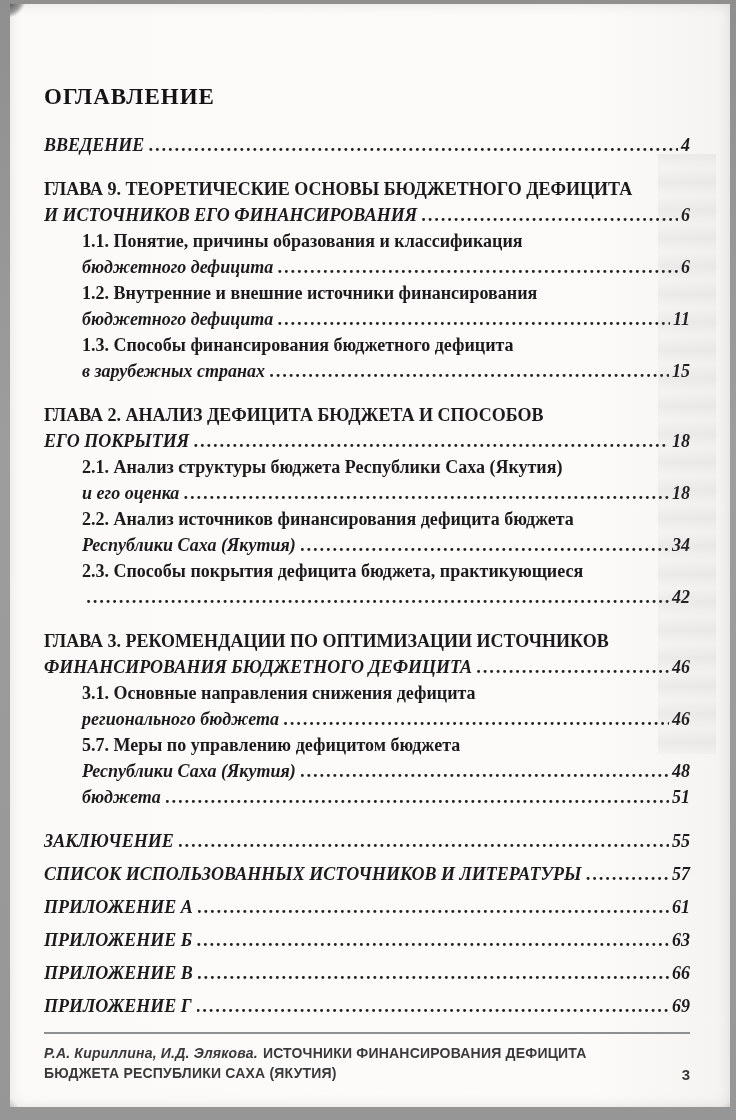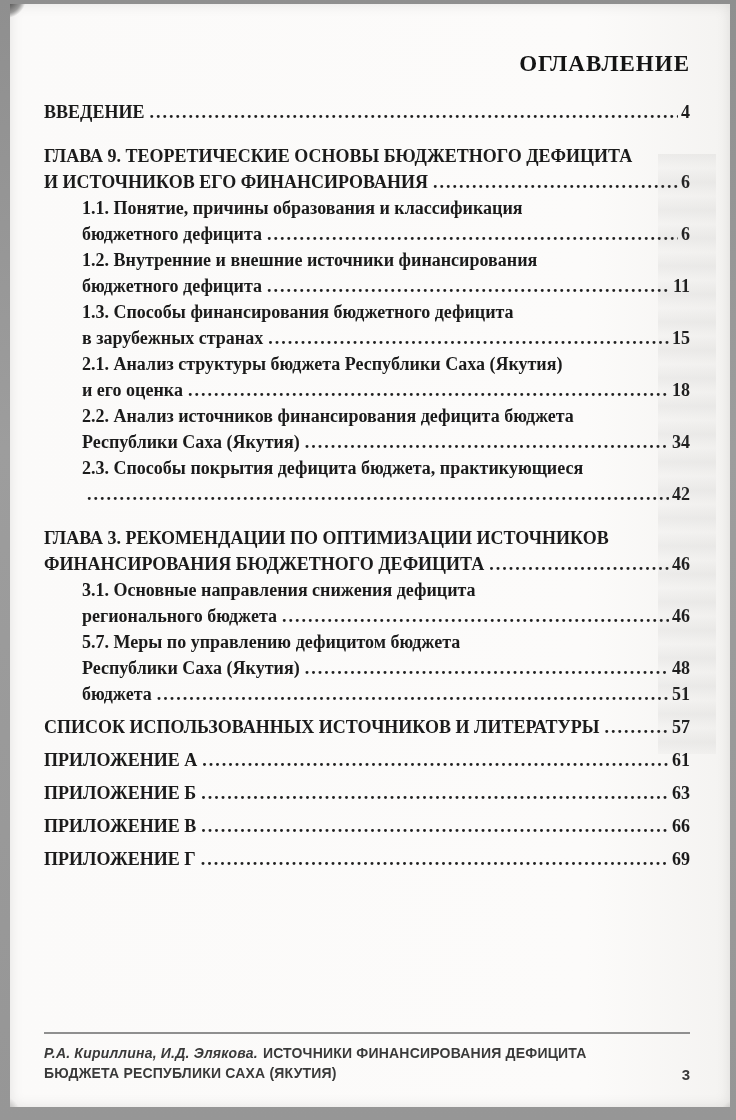--- a/index.html
+++ b/index.html
@@ -55,42 +55,43 @@
   }
   .content {
     position: absolute;
     left: 34px;
     right: 40px;
     top: 0;
     color: #1a1a1a;
   }
   .title {
     margin: 0 0 22px 0;
-    padding-top: 47px;
-    text-align: right;
+    padding-top: 80px;
+    text-align: left;
     font-size: 23px;
     font-weight: 700;
     letter-spacing: 1px;
     color: #141414;
   }
   .toc {
     font-size: 18px;
     font-weight: 700;
     line-height: 26px;
     color: #1b1b1b;
   }
   .entry { margin: 0; }
   .entry.indent { padding-left: 38px; }
   .entry.gap { margin-top: 18px; }
   .entry.tail { margin-top: 7px; }
   .entry.gap.tail { margin-top: 18px; }
   .pre-line { white-space: nowrap; }
   .last-line {
     display: flex;
     align-items: flex-end;
+    font-style: italic;
   }
   .txt { flex: 0 0 auto; white-space: nowrap; }
   .dots {
     flex: 1 1 auto;
     overflow: hidden;
     min-width: 12px;
     margin: 0 3px 0 5px;
   }
   .dots::after {
     content: "....................................................................................................................................................................";
@@ -176,20 +177,28 @@
 
   <div class="entry indent">
     <div class="pre-line">1.3. Способы финансирования бюджетного дефицита</div>
             <div class="last-line">
       <span class="txt">в зарубежных странах</span>
       <span class="dots"></span>
       <span class="num">15</span>
     </div>
   </div>
 
+  <div class="entry gap">
+    <div class="pre-line">ГЛАВА 2. АНАЛИЗ ДЕФИЦИТА БЮДЖЕТА И СПОСОБОВ</div>
+            <div class="last-line">
+      <span class="txt">ЕГО ПОКРЫТИЯ</span>
+      <span class="dots"></span>
+      <span class="num">18</span>
+    </div>
+  </div>
 
   <div class="entry indent">
     <div class="pre-line">2.1. Анализ структуры бюджета Республики Саха (Якутия)</div>
             <div class="last-line">
       <span class="txt">и его оценка</span>
       <span class="dots"></span>
       <span class="num">18</span>
     </div>
   </div>
 
@@ -238,20 +247,27 @@
   </div>
 
   <div class="entry indent">
             <div class="last-line">
       <span class="txt">бюджета</span>
       <span class="dots"></span>
       <span class="num">51</span>
     </div>
   </div>
 
+  <div class="entry gap tail">
+    <div class="last-line">
+      <span class="txt">ЗАКЛЮЧЕНИЕ</span>
+      <span class="dots"></span>
+      <span class="num">55</span>
+    </div>
+  </div>
 
   <div class="entry tail">
     <div class="last-line">
       <span class="txt">СПИСОК ИСПОЛЬЗОВАННЫХ ИСТОЧНИКОВ И ЛИТЕРАТУРЫ</span>
       <span class="dots"></span>
       <span class="num">57</span>
     </div>
   </div>
 
   <div class="entry tail">

